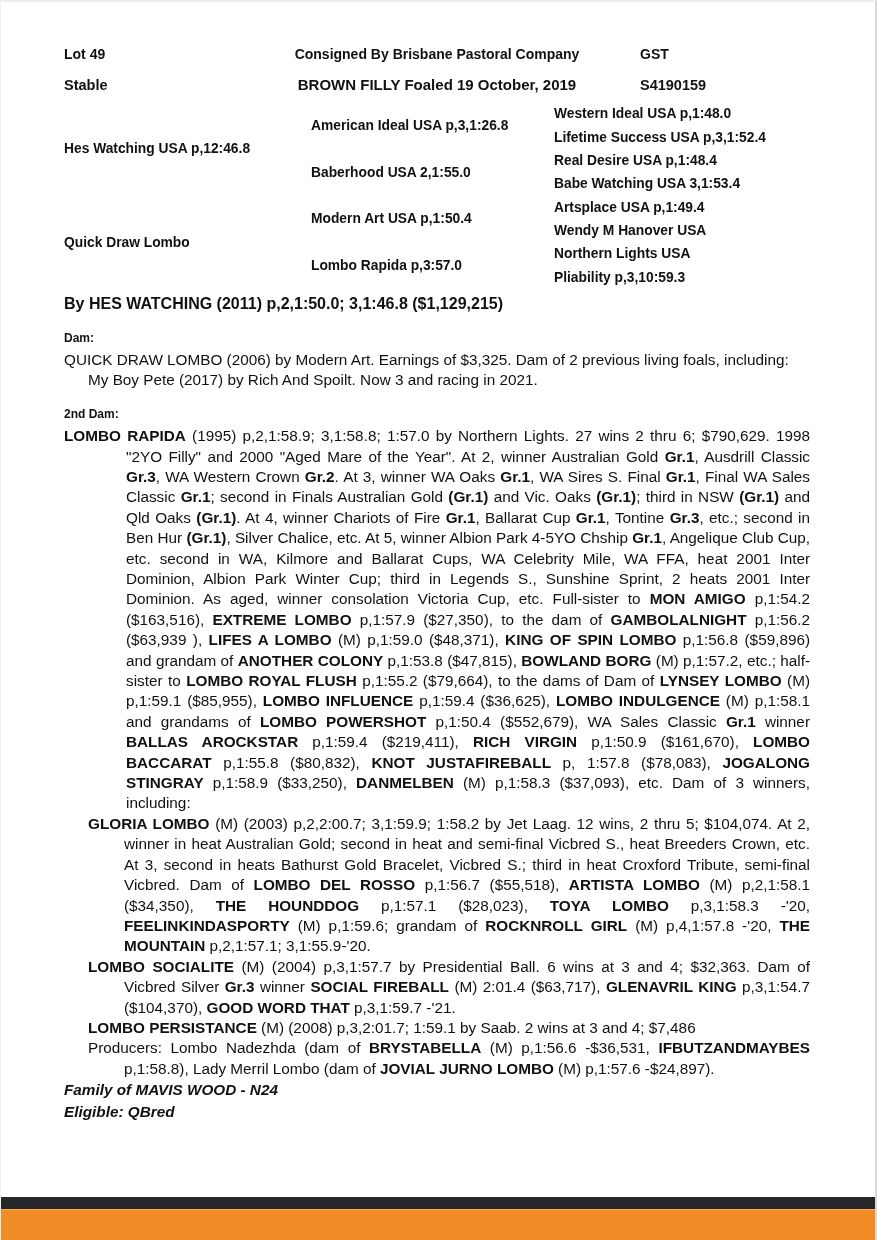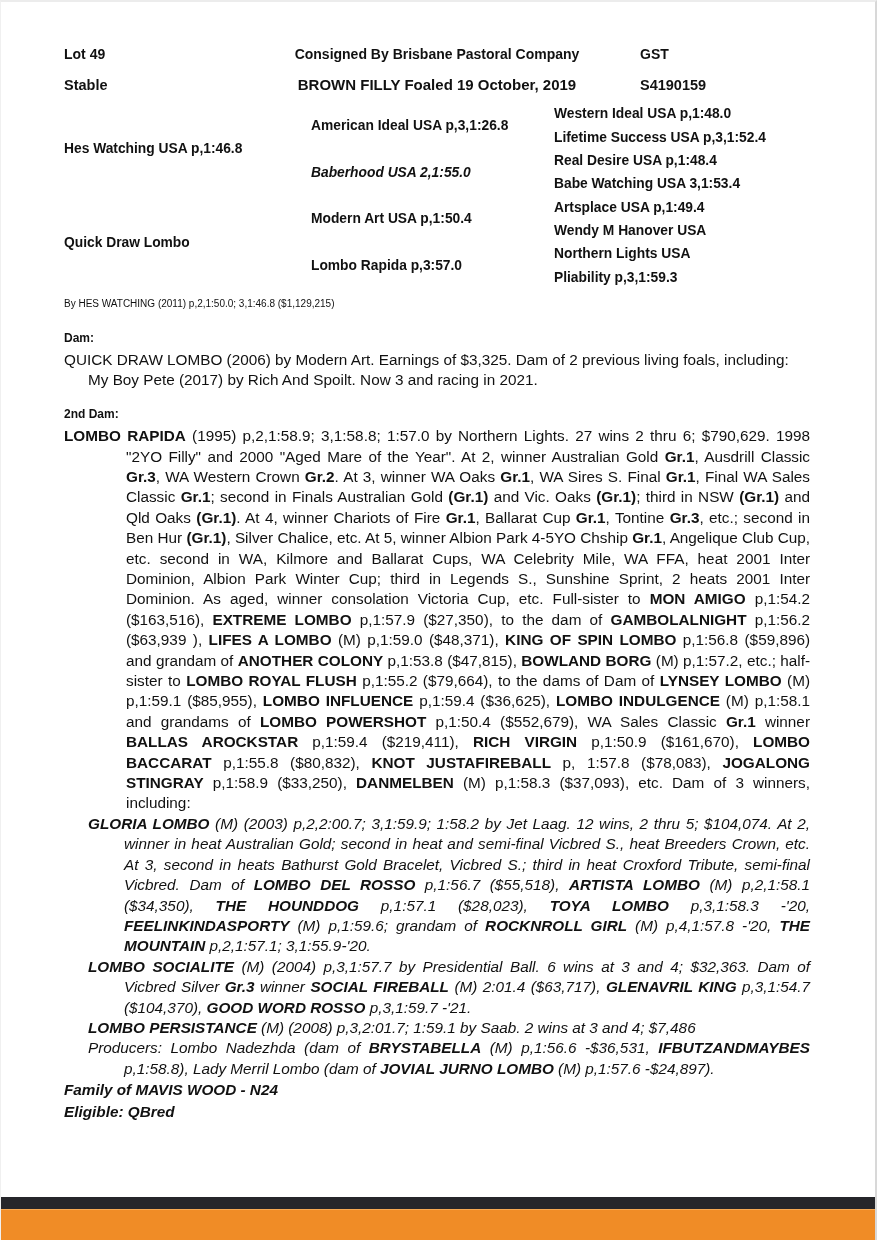--- a/index.html
+++ b/index.html
@@ -36,50 +36,50 @@
     grid-template-columns: 247px 243px 1fr;
     grid-template-rows: repeat(8, 23.4px);
     font-weight: bold;
     font-size: 13.8px;
     line-height: 1.1;
   }
   .ped { display: flex; align-items: center; }
   .pos-s   { grid-column: 1; grid-row: 1 / 5; }
   .pos-d   { grid-column: 1; grid-row: 5 / 9; }
   .pos-g2-0 { grid-column: 2; grid-row: 1 / 3; }
-  .pos-g2-1 { grid-column: 2; grid-row: 3 / 5; font-style: italic; }
+  .pos-g2-1 { grid-column: 2; grid-row: 3 / 5; }
   .pos-g2-2 { grid-column: 2; grid-row: 5 / 7; text-align: right; }
   .pos-g2-3 { grid-column: 2; grid-row: 7 / 9; }
   .pos-g3-0 { grid-column: 3; grid-row: 1; }
   .pos-g3-1 { grid-column: 3; grid-row: 2; }
   .pos-g3-2 { grid-column: 3; grid-row: 3; }
   .pos-g3-3 { grid-column: 3; grid-row: 4; }
   .pos-g3-4 { grid-column: 3; grid-row: 5; }
   .pos-g3-5 { grid-column: 3; grid-row: 6; }
   .pos-g3-6 { grid-column: 3; grid-row: 7; }
   .pos-g3-7 { grid-column: 3; grid-row: 8; }
   
   .byline {
     margin: 5px 0 0 0;
-    font-size: 10px; font-weight: normal;
+    font-size: 16px; font-weight: bold;
     line-height: 20.4px;
   }
   h3.sec {
     margin: 13px 0 2px 0;
     font-size: 12px; font-weight: bold;
     line-height: 20.4px;
   }
   p.bodytext {
     margin: 0;
     font-size: 15.3px;
     line-height: 20.4px;
     text-align: justify;
   }
   .para-l0 { padding-left: 62px; text-indent: -62px; }
-  .para-l1 { margin-left: 24px !important; padding-left: 36px; text-indent: -36px; font-style: italic; }
+  .para-l1 { margin-left: 24px !important; padding-left: 36px; text-indent: -36px; }
   .indent1 { margin-left: 24px !important; text-align: left !important; }
   p.family {
     margin: 0;
     font-size: 15.3px; font-weight: bold;
     line-height: 21.5px;
     text-align: left;
     font-style: italic;
   }
   
   .bar-dark {
@@ -104,46 +104,46 @@
       <div class="hr">GST</div>
     </div>
     <div class="hrow hrow2">
       <div class="hl">Stable</div>
       <div class="hc">BROWN FILLY Foaled 19 October, 2019</div>
       <div class="hr">S4190159</div>
     </div>
   </header>
 
   <section class="pedigree">
-    <div class="ped pos-s">Hes Watching USA p,1:46.8</div>
+    <div class="ped pos-s">Hes Watching USA p,12:46.8</div>
     <div class="ped pos-d">Quick Draw Lombo</div>
     <div class="ped pos-g2-0">American Ideal USA p,3,1:26.8</div>
     <div class="ped pos-g2-1">Baberhood USA 2,1:55.0</div>
     <div class="ped pos-g2-2">Modern Art USA p,1:50.4</div>
     <div class="ped pos-g2-3">Lombo Rapida p,3:57.0</div>
     <div class="ped pos-g3-0">Western Ideal USA p,1:48.0</div>
     <div class="ped pos-g3-1">Lifetime Success USA p,3,1:52.4</div>
     <div class="ped pos-g3-2">Real Desire USA p,1:48.4</div>
     <div class="ped pos-g3-3">Babe Watching USA 3,1:53.4</div>
     <div class="ped pos-g3-4">Artsplace USA p,1:49.4</div>
     <div class="ped pos-g3-5">Wendy M Hanover USA</div>
     <div class="ped pos-g3-6">Northern Lights USA</div>
-    <div class="ped pos-g3-7">Pliability p,3,1:59.3</div>
+    <div class="ped pos-g3-7">Pliability p,3,10:59.3</div>
   </section>
 
   <p class="byline">By HES WATCHING (2011) p,2,1:50.0; 3,1:46.8 ($1,129,215)</p>
 
   <h3 class="sec">Dam:</h3>
   <p class="bodytext para-l0">QUICK DRAW LOMBO (2006) by Modern Art. Earnings of $3,325. Dam of 2 previous living foals, including:</p>
   <p class="bodytext indent1">My Boy Pete (2017) by Rich And Spoilt. Now 3 and racing in 2021.</p>
 
   <h3 class="sec">2nd Dam:</h3>
   <p class="bodytext para-l0"><b>LOMBO RAPIDA</b> (1995) p,2,1:58.9; 3,1:58.8; 1:57.0 by Northern Lights. 27 wins 2 thru 6; $790,629. 1998 "2YO Filly" and 2000 "Aged Mare of the Year". At 2, winner Australian Gold <b>Gr.1</b>, Ausdrill Classic <b>Gr.3</b>, WA Western Crown <b>Gr.2</b>. At 3, winner WA Oaks <b>Gr.1</b>, WA Sires S. Final <b>Gr.1</b>, Final WA Sales Classic <b>Gr.1</b>; second in Finals Australian Gold <b>(Gr.1)</b> and Vic. Oaks <b>(Gr.1)</b>; third in NSW <b>(Gr.1)</b> and Qld Oaks <b>(Gr.1)</b>. At 4, winner Chariots of Fire <b>Gr.1</b>, Ballarat Cup <b>Gr.1</b>, Tontine <b>Gr.3</b>, etc.; second in Ben Hur <b>(Gr.1)</b>, Silver Chalice, etc. At 5, winner Albion Park 4-5YO Chship <b>Gr.1</b>, Angelique Club Cup, etc. second in WA, Kilmore and Ballarat Cups, WA Celebrity Mile, WA FFA, heat 2001 Inter Dominion, Albion Park Winter Cup; third in Legends S., Sunshine Sprint, 2 heats 2001 Inter Dominion. As aged, winner consolation Victoria Cup, etc. Full-sister to <b>MON AMIGO</b> p,1:54.2 ($163,516), <b>EXTREME LOMBO</b> p,1:57.9 ($27,350), to the dam of <b>GAMBOLALNIGHT</b> p,1:56.2 ($63,939 ), <b>LIFES A LOMBO</b> (M) p,1:59.0 ($48,371), <b>KING OF SPIN LOMBO</b> p,1:56.8 ($59,896) and grandam of <b>ANOTHER COLONY</b> p,1:53.8 ($47,815), <b>BOWLAND BORG</b> (M) p,1:57.2, etc.; half-sister to <b>LOMBO ROYAL FLUSH</b> p,1:55.2 ($79,664), to the dams of Dam of <b>LYNSEY LOMBO</b> (M) p,1:59.1 ($85,955), <b>LOMBO INFLUENCE</b> p,1:59.4 ($36,625), <b>LOMBO INDULGENCE</b> (M) p,1:58.1 and grandams of <b>LOMBO POWERSHOT</b> p,1:50.4 ($552,679), WA Sales Classic <b>Gr.1</b> winner <b>BALLAS AROCKSTAR</b> p,1:59.4 ($219,411), <b>RICH VIRGIN</b> p,1:50.9 ($161,670), <b>LOMBO BACCARAT</b> p,1:55.8 ($80,832), <b>KNOT JUSTAFIREBALL</b> p, 1:57.8 ($78,083), <b>JOGALONG STINGRAY</b> p,1:58.9 ($33,250), <b>DANMELBEN</b> (M) p,1:58.3 ($37,093), etc. Dam of 3 winners, including:</p>
   <p class="bodytext para-l1"><b>GLORIA LOMBO</b> (M) (2003) p,2,2:00.7; 3,1:59.9; 1:58.2 by Jet Laag. 12 wins, 2 thru 5; $104,074. At 2, winner in heat Australian Gold; second in heat and semi-final Vicbred S., heat Breeders Crown, etc. At 3, second in heats Bathurst Gold Bracelet, Vicbred S.; third in heat Croxford Tribute, semi-final Vicbred. Dam of <b>LOMBO DEL ROSSO</b> p,1:56.7 ($55,518), <b>ARTISTA LOMBO</b> (M) p,2,1:58.1 ($34,350), <b>THE HOUNDDOG</b> p,1:57.1 ($28,023), <b>TOYA LOMBO</b> p,3,1:58.3 -'20, <b>FEELINKINDASPORTY</b> (M) p,1:59.6; grandam of <b>ROCKNROLL GIRL</b> (M) p,4,1:57.8 -'20, <b>THE MOUNTAIN</b> p,2,1:57.1; 3,1:55.9-'20.</p>
-  <p class="bodytext para-l1"><b>LOMBO SOCIALITE</b> (M) (2004) p,3,1:57.7 by Presidential Ball. 6 wins at 3 and 4; $32,363. Dam of Vicbred Silver <b>Gr.3</b> winner <b>SOCIAL FIREBALL</b> (M) 2:01.4 ($63,717), <b>GLENAVRIL KING</b> p,3,1:54.7 ($104,370), <b>GOOD WORD ROSSO</b> p,3,1:59.7 -'21.</p>
+  <p class="bodytext para-l1"><b>LOMBO SOCIALITE</b> (M) (2004) p,3,1:57.7 by Presidential Ball. 6 wins at 3 and 4; $32,363. Dam of Vicbred Silver <b>Gr.3</b> winner <b>SOCIAL FIREBALL</b> (M) 2:01.4 ($63,717), <b>GLENAVRIL KING</b> p,3,1:54.7 ($104,370), <b>GOOD WORD THAT</b> p,3,1:59.7 -'21.</p>
   <p class="bodytext para-l1"><b>LOMBO PERSISTANCE</b> (M) (2008) p,3,2:01.7; 1:59.1 by Saab. 2 wins at 3 and 4; $7,486</p>
   <p class="bodytext para-l1">Producers: Lombo Nadezhda (dam of <b>BRYSTABELLA</b> (M) p,1:56.6 -$36,531, <b>IFBUTZANDMAYBES</b> p,1:58.8), Lady Merril Lombo (dam of <b>JOVIAL JURNO LOMBO</b> (M) p,1:57.6 -$24,897).</p>
 
   <p class="family">Family of MAVIS WOOD - N24</p>
   <p class="family">Eligible: QBred</p>
 
 </div>
 
 <div class="bar-dark"></div>
 <div class="bar-orange"></div>

